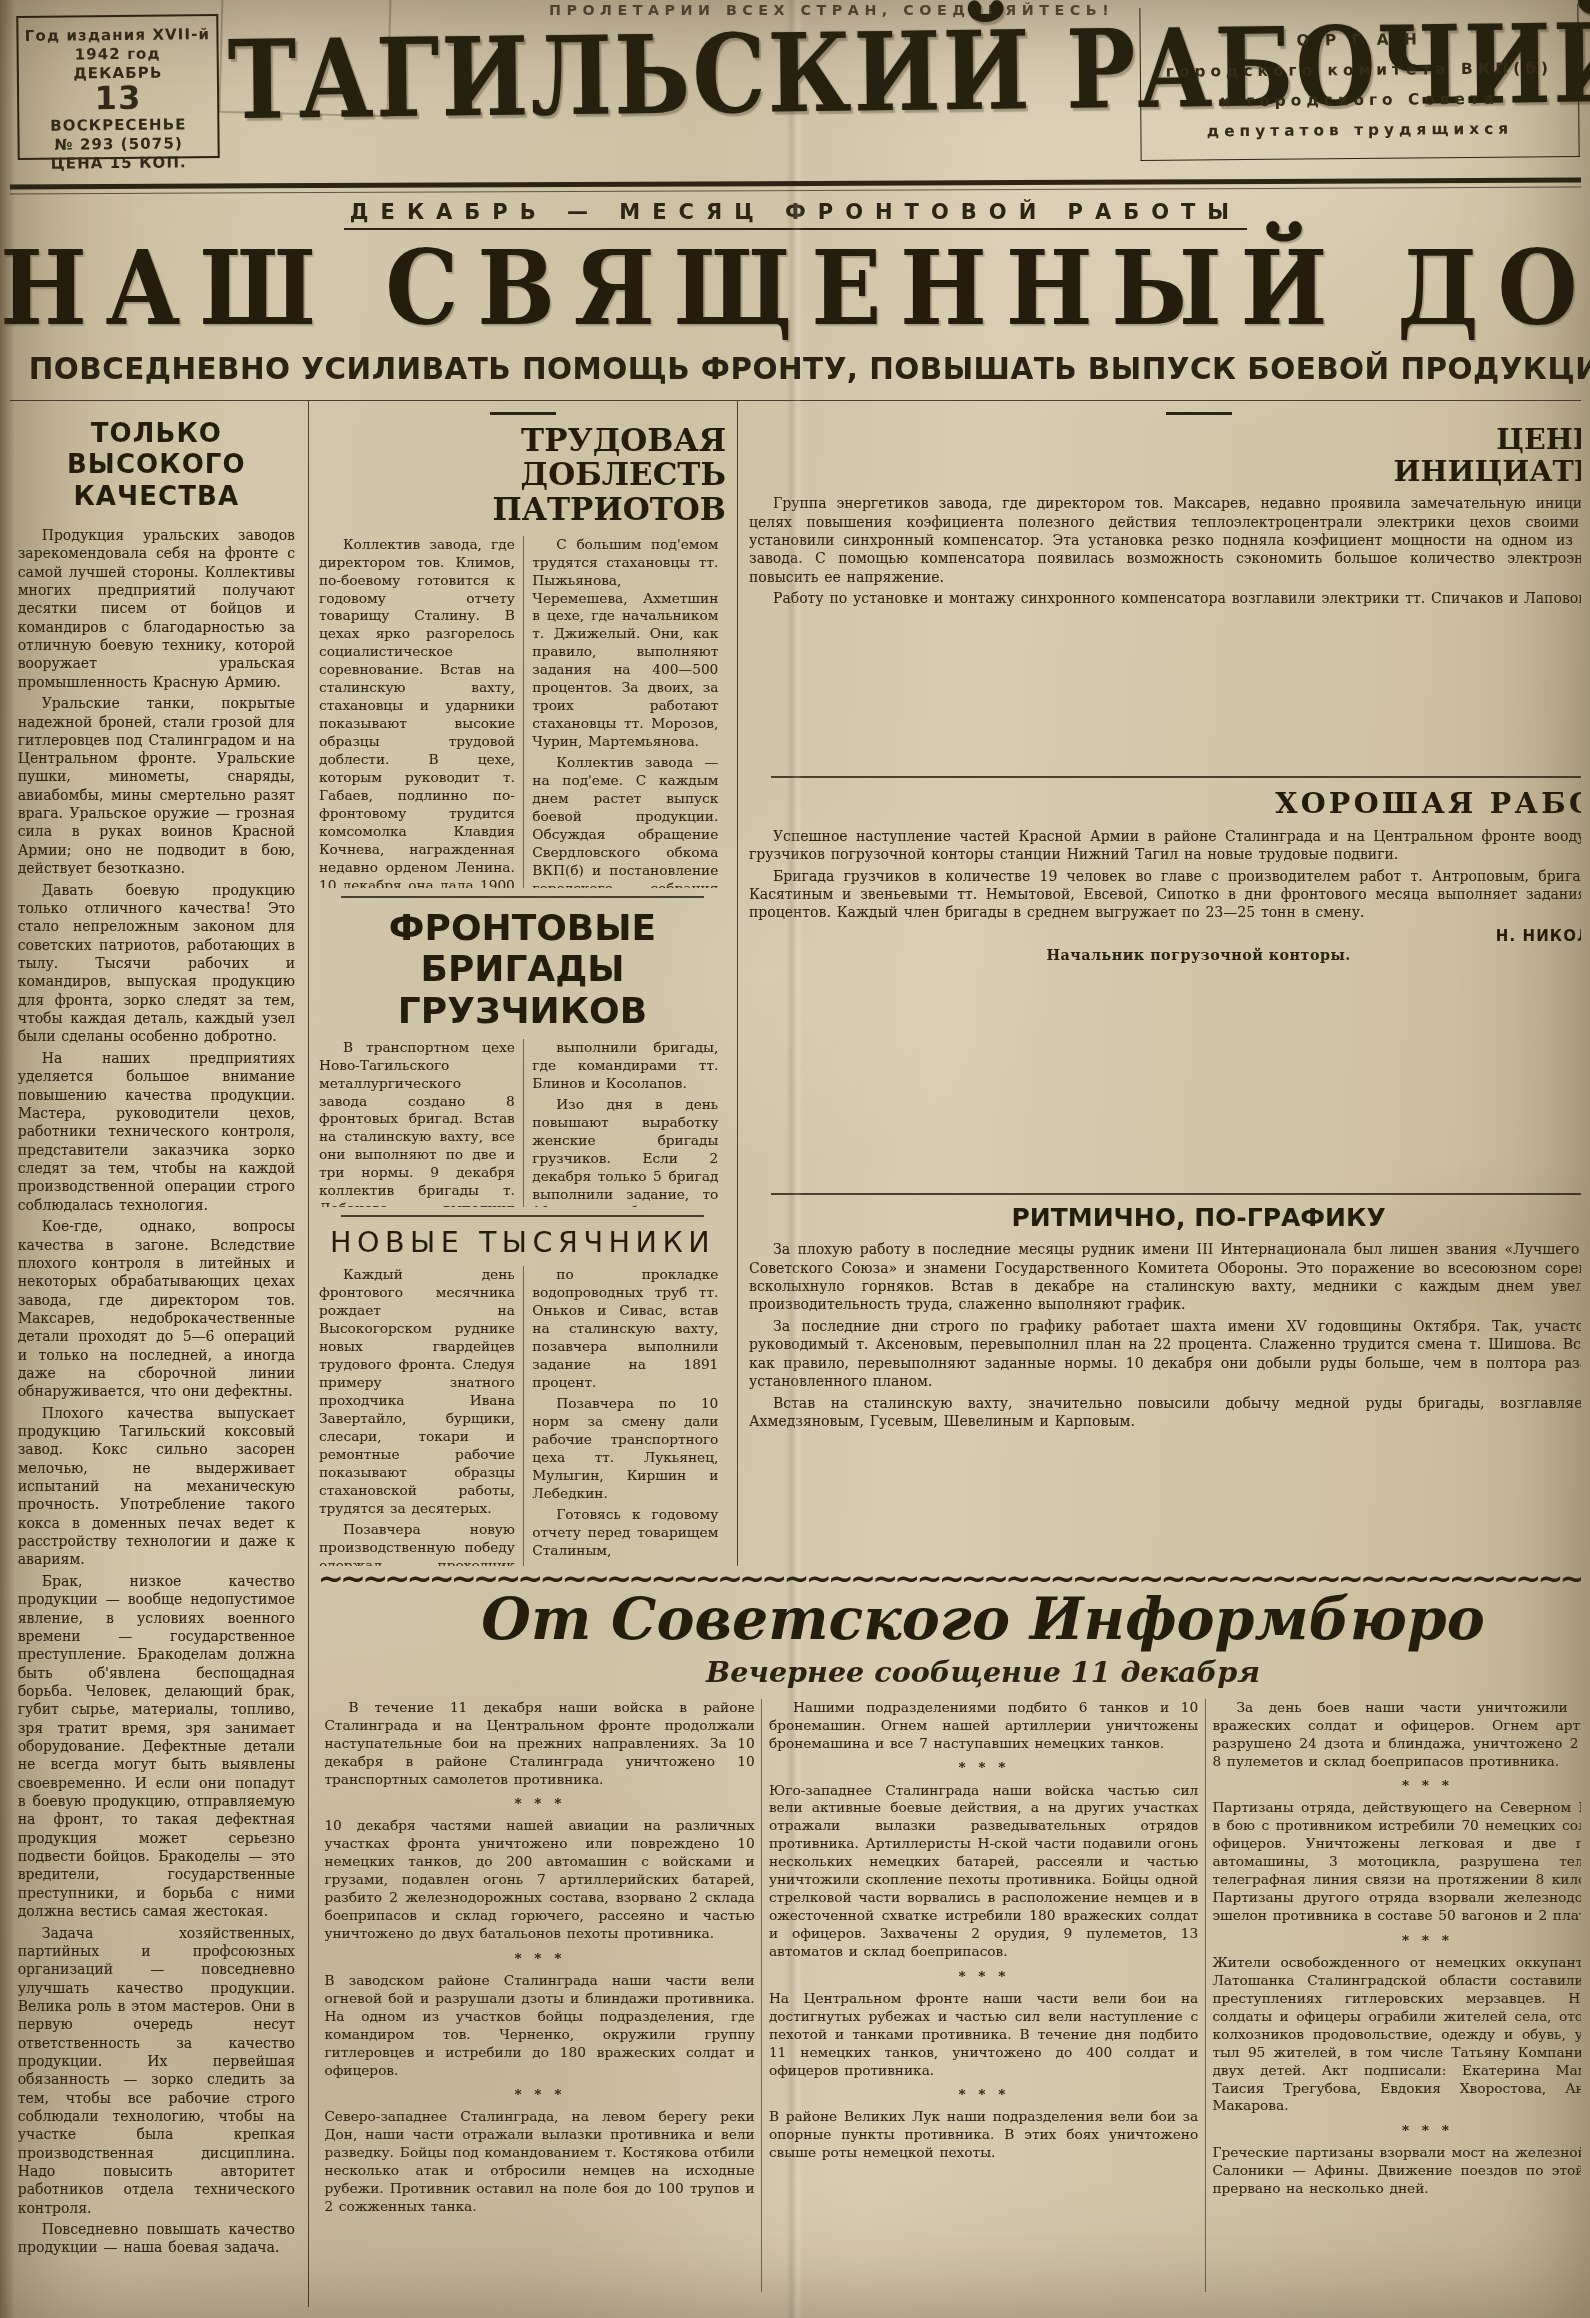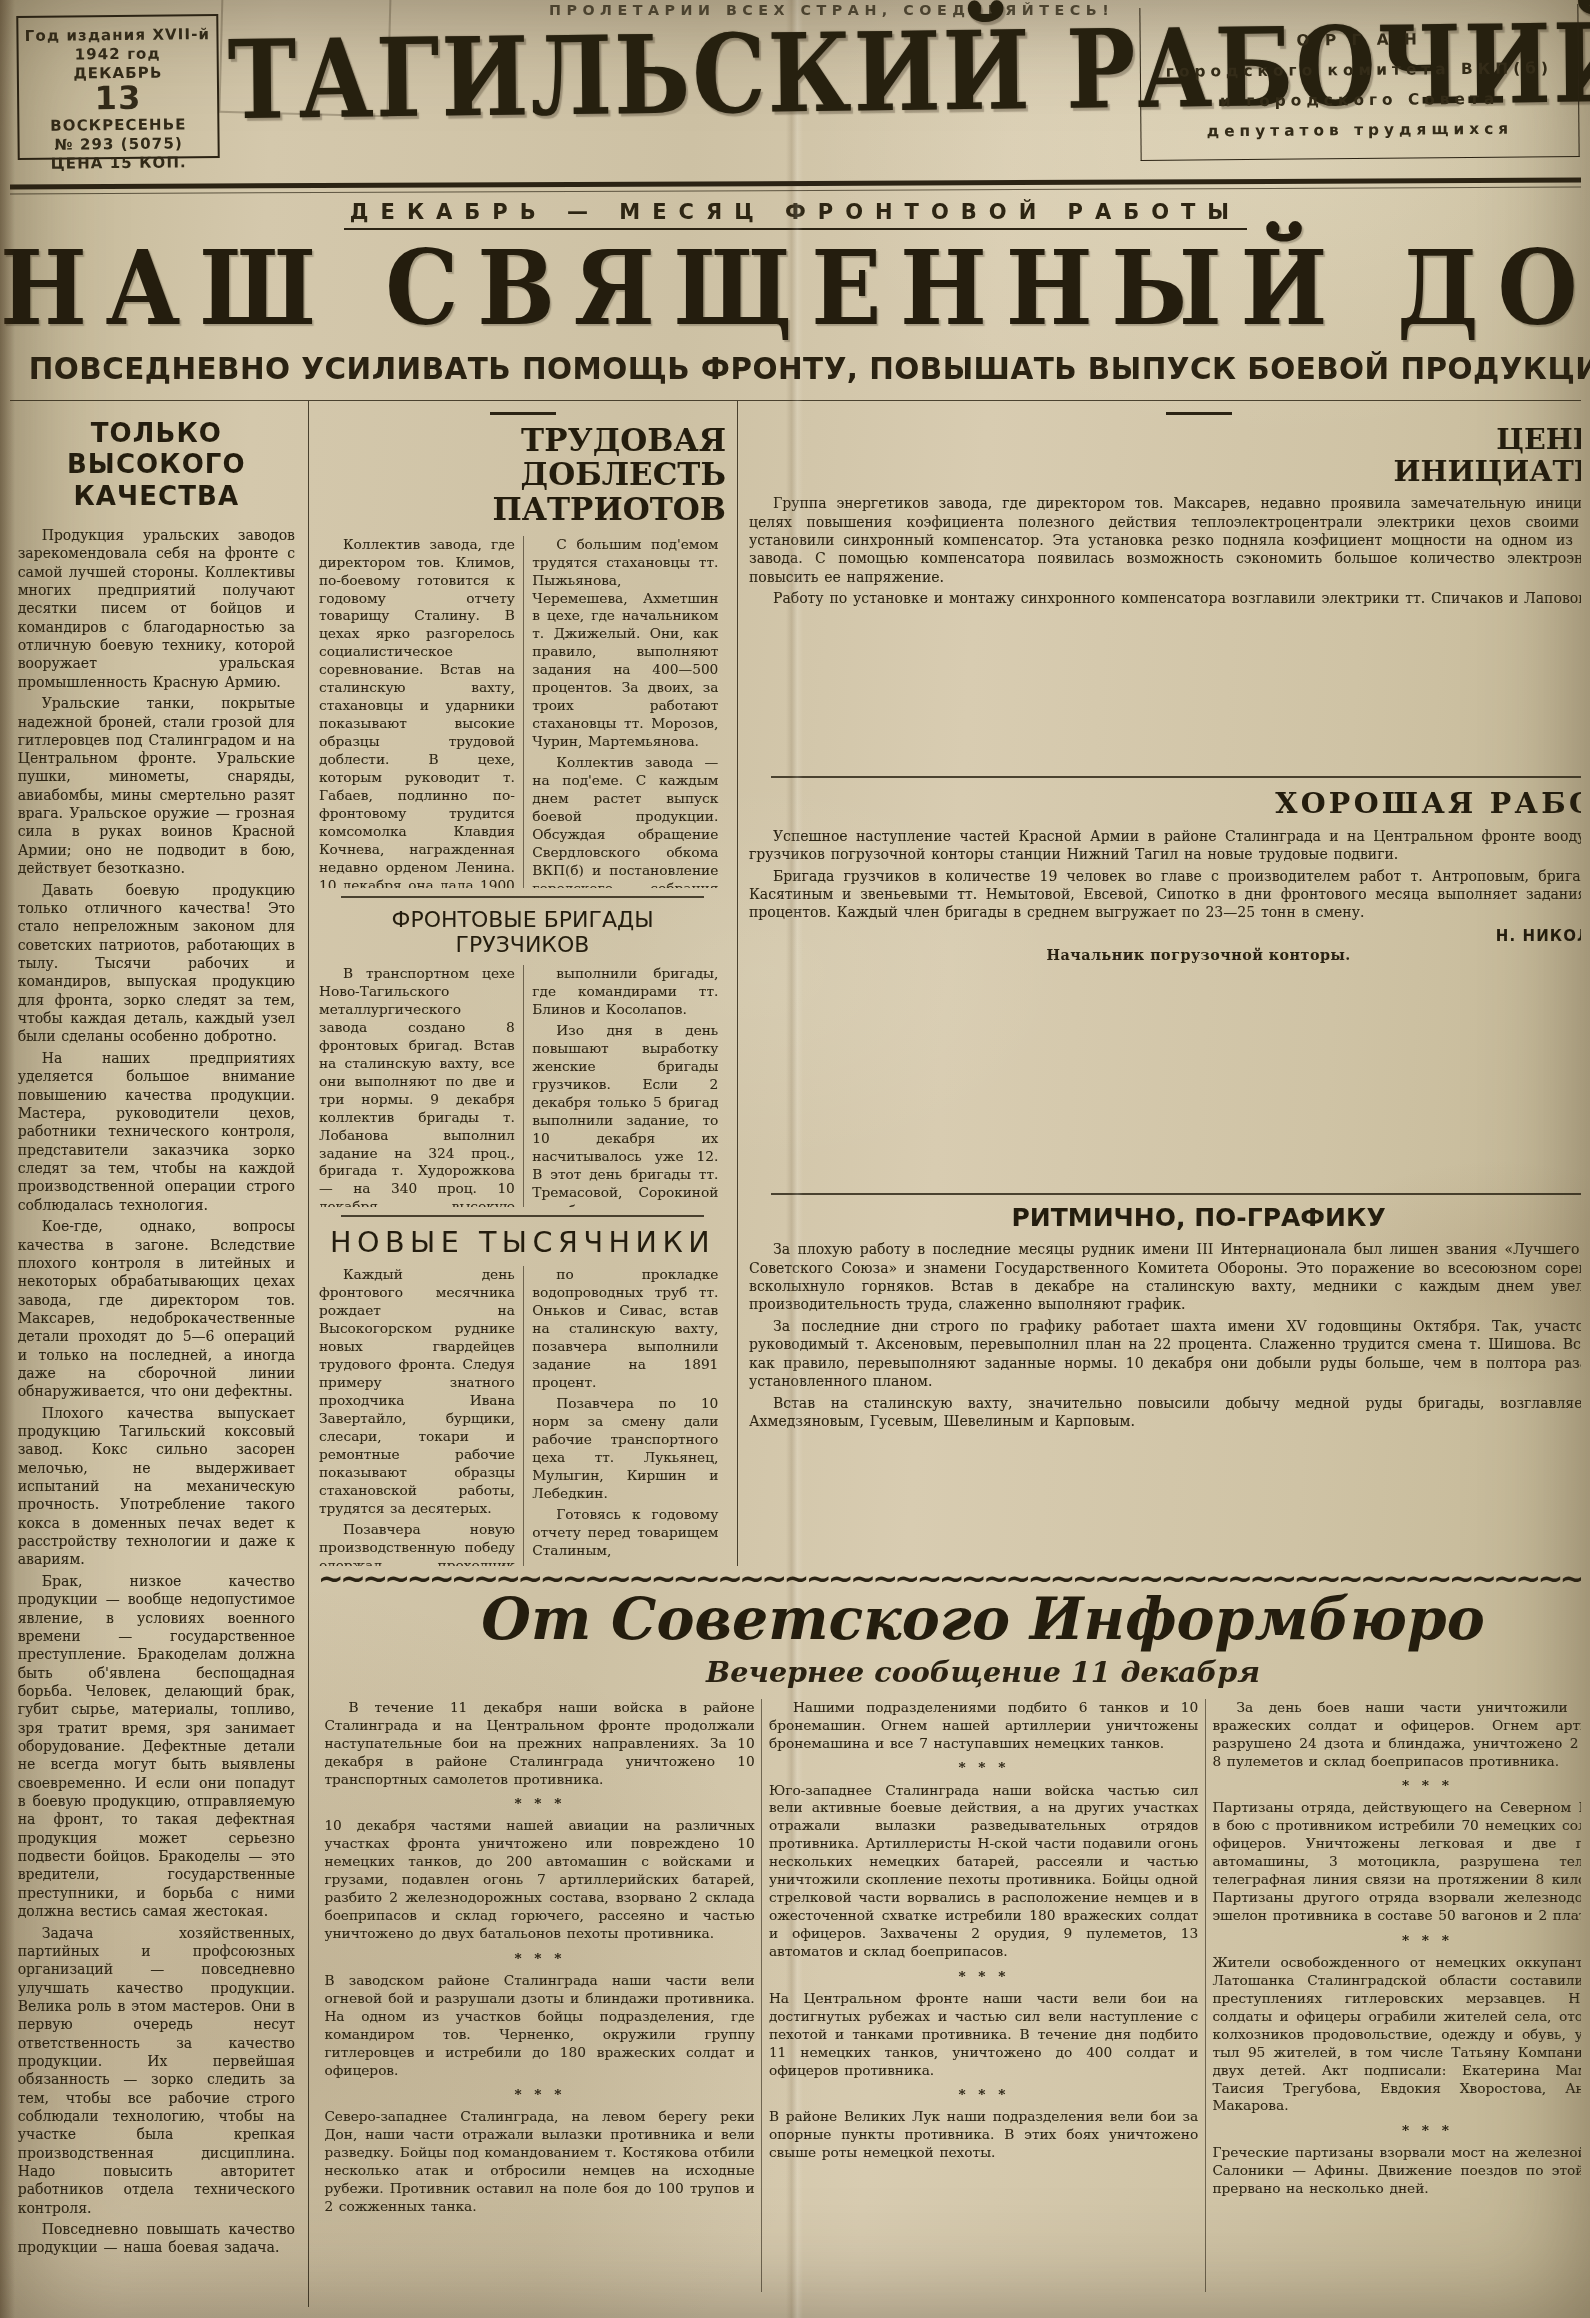--- a/index.html
+++ b/index.html
@@ -81,21 +81,21 @@
   .a-labor{height:483px;}
   .a-brig{height:319px;}
   .a-thous{height:363px;}
   .a-init{height:363px;}
   .a-good{height:417px;}
   .a-rhythm{height:385px;}
 
   .h-serif{font-family:"DejaVu Serif","Liberation Serif",serif;font-weight:bold;text-align:right;color:#241d0e;line-height:1.12;}
   .h-sans{font-family:"DejaVu Sans","Liberation Sans",sans-serif;text-align:center;color:#241d0e;line-height:1.15;}
   .t-labor{font-size:31px;margin-bottom:8.8px;}
-  .t-brig{font-size:22px;font-weight:normal;margin-bottom:7.7px;}
+  .t-brig{font-size:36px;font-weight:bold;margin-bottom:7.7px;}
   .t-brig span,.t-gifts span,.ed-title span{display:block;}
   .t-thous{font-size:28.6px;font-weight:normal;letter-spacing:5.5px;margin-bottom:7.7px;}
   .t-init{font-size:28.6px;margin-bottom:7.7px;}
   .t-init span{display:block;}
   .t-good{font-size:28.6px;letter-spacing:3.3px;margin-bottom:7.7px;}
   .t-rhythm{font-size:25px;font-weight:bold;margin-bottom:7.7px;}
 
   .twocol{display:flex;}
   .twocol .tc{flex:1 1 50%;overflow:hidden;}
   .twocol .tc + .tc{border-left:1.1px solid rgba(43,35,20,.6);padding-left:8.8px;}

